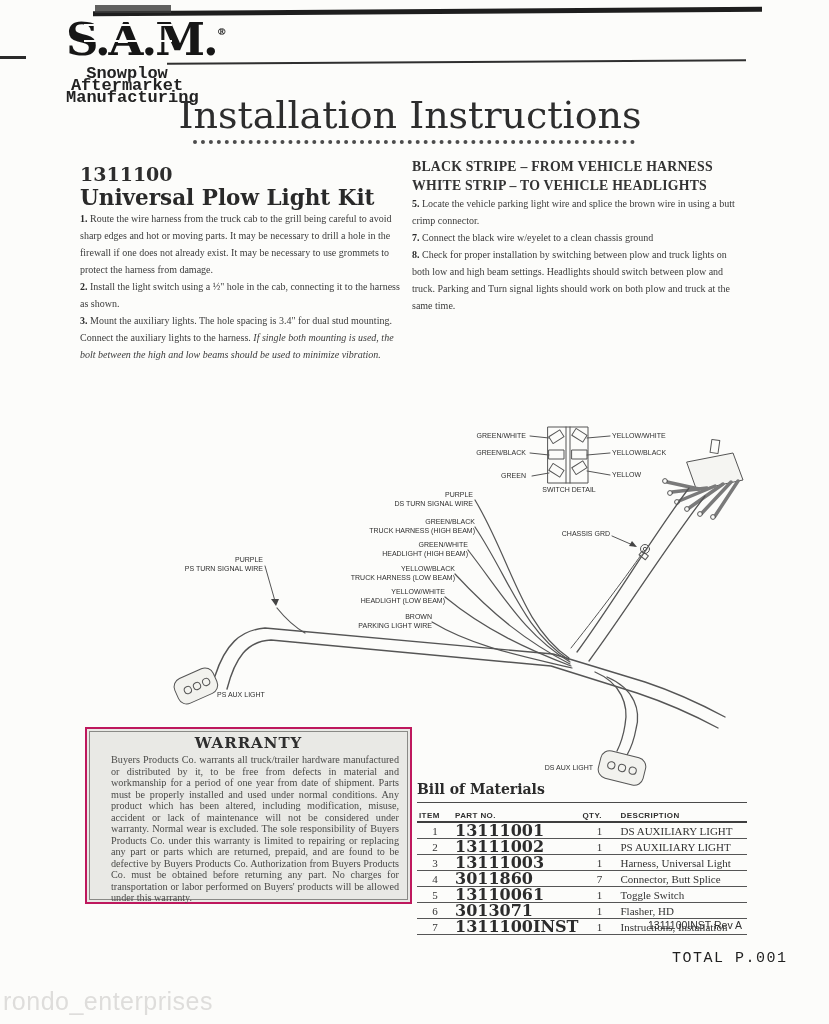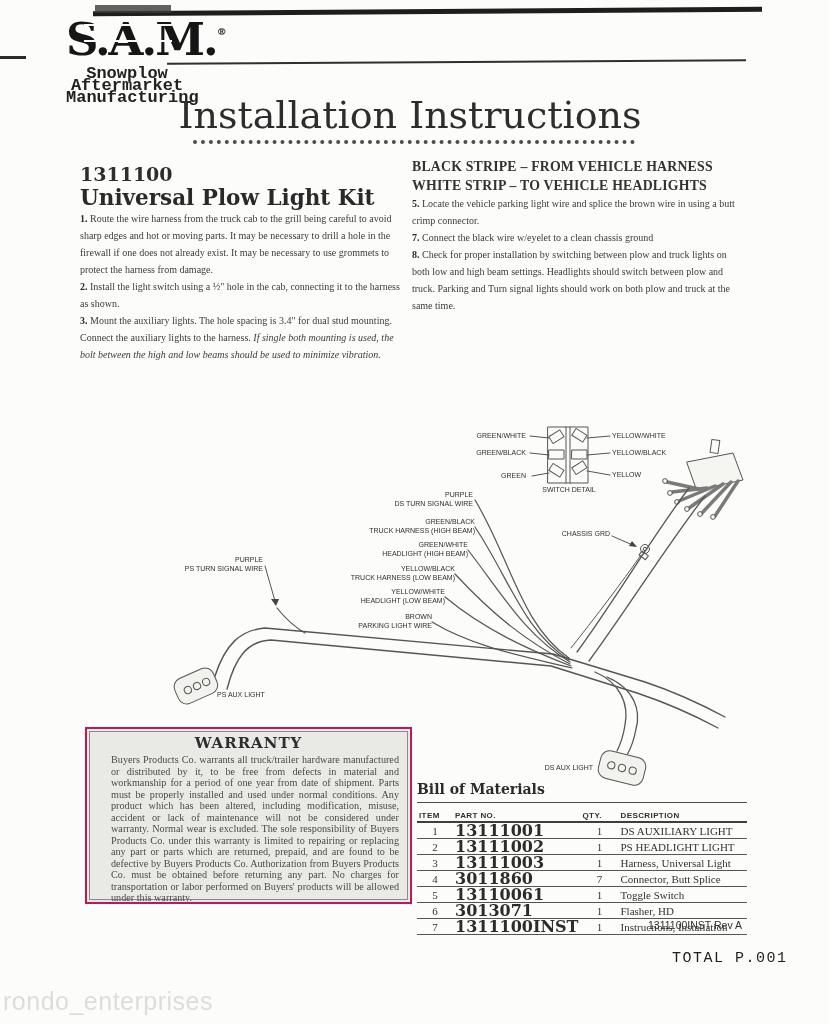--- a/index.html
+++ b/index.html
@@ -254,21 +254,21 @@
         <tr>
             <td class="c">1</td>
             <td class="part">13111001</td>
             <td class="c">1</td>
             <td>DS AUXILIARY LIGHT</td>
           </tr>
         <tr>
             <td class="c">2</td>
             <td class="part">13111002</td>
             <td class="c">1</td>
-            <td>PS HEADLIGHT LIGHT</td>
+            <td>PS AUXILIARY LIGHT</td>
           </tr>
         <tr>
             <td class="c">3</td>
             <td class="part">13111003</td>
             <td class="c">1</td>
             <td>Harness, Universal Light</td>
           </tr>
         <tr>
             <td class="c">4</td>
             <td class="part">3011860</td>

